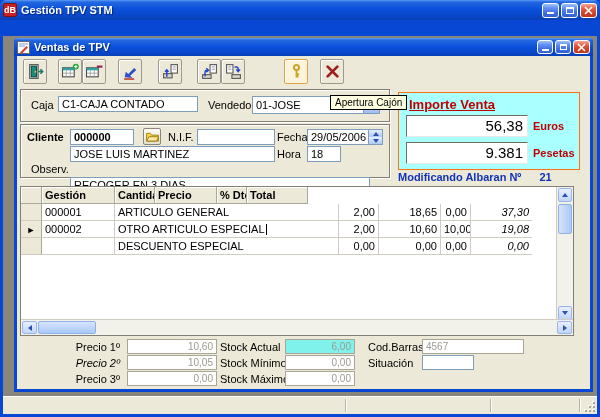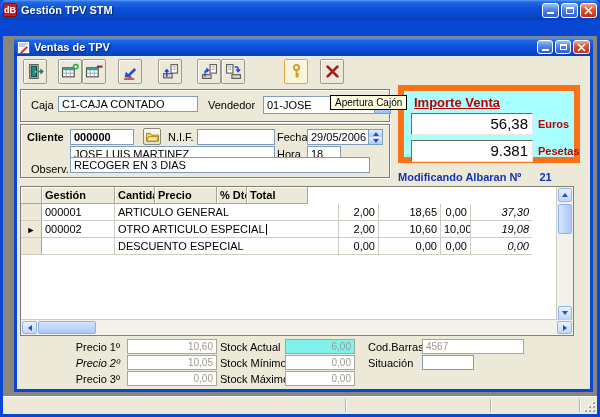--- a/index.html
+++ b/index.html
@@ -47,21 +47,21 @@
   .combo-arrow{position:absolute;right:0;top:0;bottom:0;width:15px;border-left:1px solid #7F9DB9;
     background:linear-gradient(180deg,#E4EEFE 0%,#BBD2FA 50%,#9EBEF6 100%);display:flex;align-items:center;justify-content:center;}
   .tri-d{width:0;height:0;border-left:3px solid transparent;border-right:3px solid transparent;border-top:4px solid #2A50B0;}
   .tri-u{width:0;height:0;border-left:3px solid transparent;border-right:3px solid transparent;border-bottom:4px solid #2A50B0;}
   .tri-l{width:0;height:0;border-top:3px solid transparent;border-bottom:3px solid transparent;border-right:4px solid #2A50B0;}
   .tri-r{width:0;height:0;border-top:3px solid transparent;border-bottom:3px solid transparent;border-left:4px solid #2A50B0;}
   .spinner{position:absolute;right:0;top:0;bottom:0;width:13px;border-left:1px solid #7F9DB9;display:flex;flex-direction:column;}
   .spinner div{flex:1;background:linear-gradient(180deg,#E4EEFE,#AECBF8);display:flex;align-items:center;justify-content:center;}
   .minibtn{position:absolute;width:18px;height:17px;background:linear-gradient(180deg,#FDFBF4,#E4E0CE);border:1px solid #8A867A;border-radius:2px;display:flex;align-items:center;justify-content:center;box-sizing:border-box;}
   
-  .importe{position:absolute;left:381px;top:29px;width:182px;height:78px;background:#AAFFFF;border:6px solid #f97316;box-sizing:border-box;}
+  .importe{position:absolute;left:381px;top:36px;width:182px;height:78px;background:#AAFFFF;border:1px solid #f97316;box-sizing:border-box;}
   .imp-title{position:absolute;left:10px;top:4px;color:#C00000;font-weight:bold;font-size:13px;text-decoration:underline;}
   .imp-box{position:absolute;left:7px;width:122px;height:22px;background:#fff;border:1px solid;border-color:#6E6E60 #E8E8E8 #E8E8E8 #6E6E60;
     font-size:15px;text-align:right;line-height:20px;padding:0 4px;box-sizing:border-box;}
   .imp-lbl{position:absolute;left:134px;color:#C00000;font-weight:bold;}
   .albaran{position:absolute;left:381px;top:115px;color:#1133BB;font-weight:bold;white-space:nowrap;}
   .albaran .anum{margin-left:18px;}
   
   .grid{position:absolute;left:3px;top:130px;width:554px;height:150px;background:#fff;border:1px solid #837F74;box-sizing:border-box;}
   .grow{display:flex;height:17px;box-sizing:border-box;}
   .gcell{box-sizing:border-box;border-right:1px solid #D0CDC0;border-bottom:1px solid #D0CDC0;padding:1px 3px;white-space:nowrap;overflow:hidden;line-height:14px;}
@@ -203,21 +203,21 @@
         <div class="tbtn" style="left:303px;">
           <svg width="17" height="17" viewBox="0 0 16 16">
             <path d="M3.4 3.4 L12.6 12.6 M12.6 3.4 L3.4 12.6" stroke="#A02020" stroke-width="2.6" stroke-linecap="round"></path>
           </svg>
         </div>
 
         <div class="gbox" style="left:3px;top:33px;width:370px;height:33px;">
           <span class="lbl" style="left:10px;top:9px;">Caja</span>
           <div class="field" style="left:37px;top:6px;width:140px;">C1-CAJA CONTADO</div>
           <span class="lbl" style="left:187px;top:9px;">Vendedor</span>
-          <div class="field" style="left:242px;top:6px;width:128px;height:18px;line-height:16px;">
+          <div class="field" style="left:231px;top:6px;width:128px;height:18px;line-height:16px;">
             <span>01-JOSE</span>
             <span class="combo-arrow">
                 <span class="tri-d"></span>
               </span>
           </div>
         </div>
 
         <div class="gbox" style="left:3px;top:68px;width:370px;height:54px;">
           <span class="lbl bold" style="left:6px;top:6px;">Cliente</span>
           <div class="field bold" style="left:49px;top:4px;width:64px;">000000</div>
@@ -238,21 +238,21 @@
                 </div>
               <div>
                   <span class="tri-d"></span>
                 </div>
             </span>
           </div>
           <div class="field" style="left:49px;top:21px;width:205px;">JOSE LUIS MARTINEZ</div>
           <span class="lbl" style="left:256px;top:23px;">Hora</span>
           <div class="field" style="left:286px;top:21px;width:34px;">18</div>
           <span class="lbl" style="left:10px;top:38px;">Observ.</span>
-          <div class="field" style="left:49px;top:32px;width:300px;">RECOGER EN 3 DIAS</div>
+          <div class="field" style="left:49px;top:52px;width:300px;">RECOGER EN 3 DIAS</div>
         </div>
 
         <div class="importe">
           <span class="imp-title">Importe Venta</span>
           <div class="imp-box" style="top:22px;">56,38</div>
           <span class="imp-lbl" style="top:27px;">Euros</span>
           <div class="imp-box" style="top:49px;">9.381</div>
           <span class="imp-lbl" style="top:54px;">Pesetas</span>
         </div>
         <div class="albaran">

